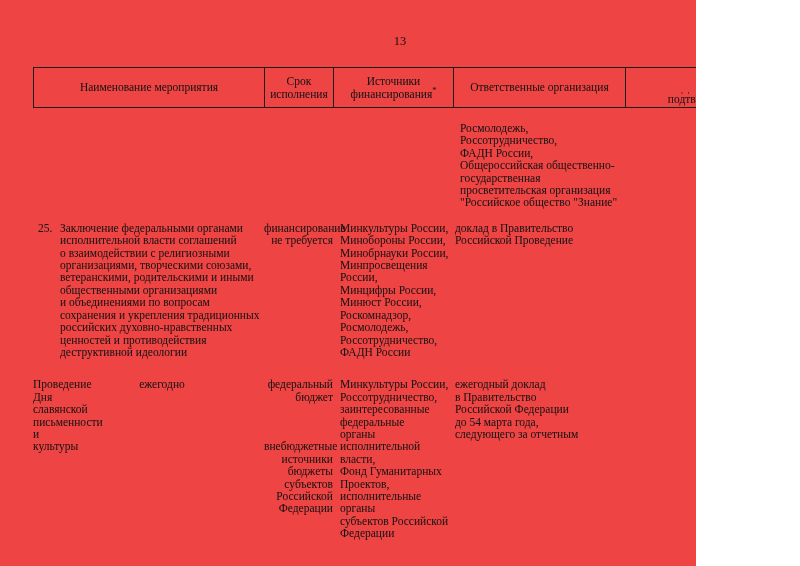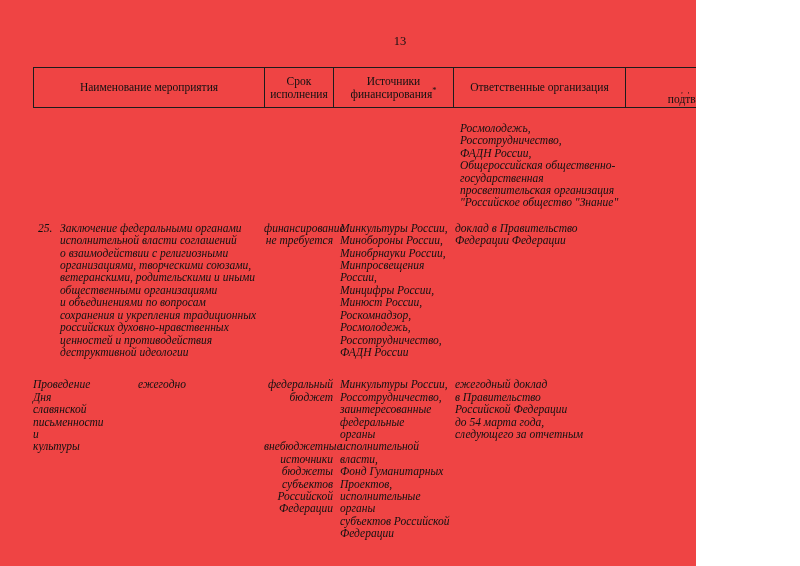--- a/index.html
+++ b/index.html
@@ -31,21 +31,21 @@
     text-align: center;
     font-size: 11.5px; line-height: 12.4px;
     padding: 1px 2px;
     box-sizing: border-box;
     overflow: hidden;
   }
   .th:last-child { border-right: none; margin-top: 24px; }
   .th .th-text { white-space: pre-line; }
   sup.fn-star { font-size: 8.5px; vertical-align: super; line-height: 0; }
 
-  .tbody { padding-top: 14px; font-size: 11.5px; line-height: 12.4px; font-style: italic; }
+  .tbody { padding-top: 14px; font-size: 11.5px; line-height: 12.4px; }
   .trow {
     display: grid;
     grid-template-columns: 27px 204px 69px 120px 172px 170px;
   }
   .trow.r0 { margin-bottom: 13px; }
   .trow.r1 { margin-bottom: 20px; }
 
   .cell { white-space: pre-line; box-sizing: border-box; overflow: visible; }
   .cell.num { padding-left: 5px; }
   .cell.term { text-align: center; }
@@ -120,21 +120,21 @@
 Минобороны России,
 Минобрнауки России,
 Минпросвещения России,
 Минцифры России,
 Минюст России,
 Роскомнадзор,
 Росмолодежь,
 Россотрудничество,
 ФАДН России</div>
         <div class="cell documents">доклад в Правительство
-Федерации Федерации</div>
+Российской Проведение</div>
       </div>
 
       <div class="trow r2">
         <div class="cell name">Проведение Дня славянской
 письменности и культуры</div>
         <div class="cell term">ежегодно</div>
         <div class="cell funding">федеральный бюджет
 
 
 

